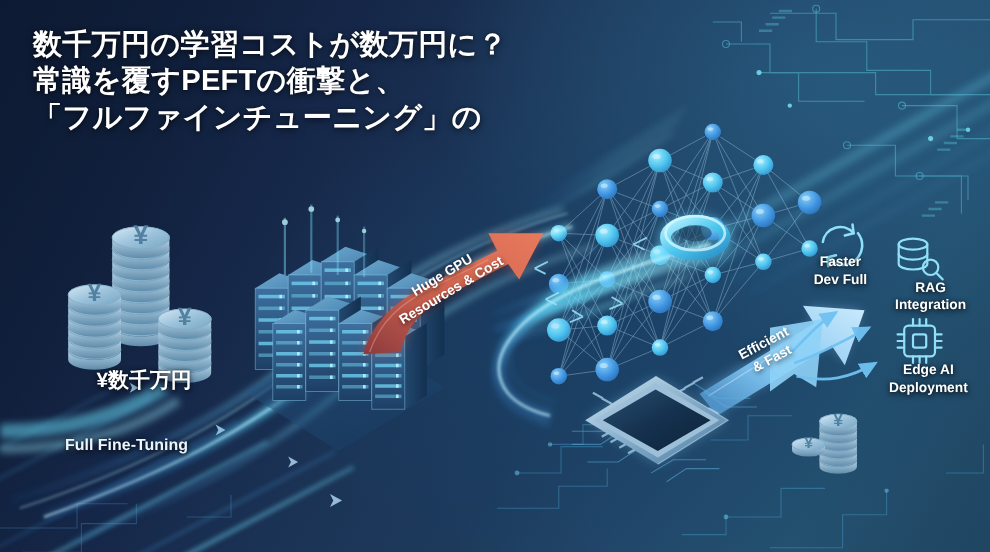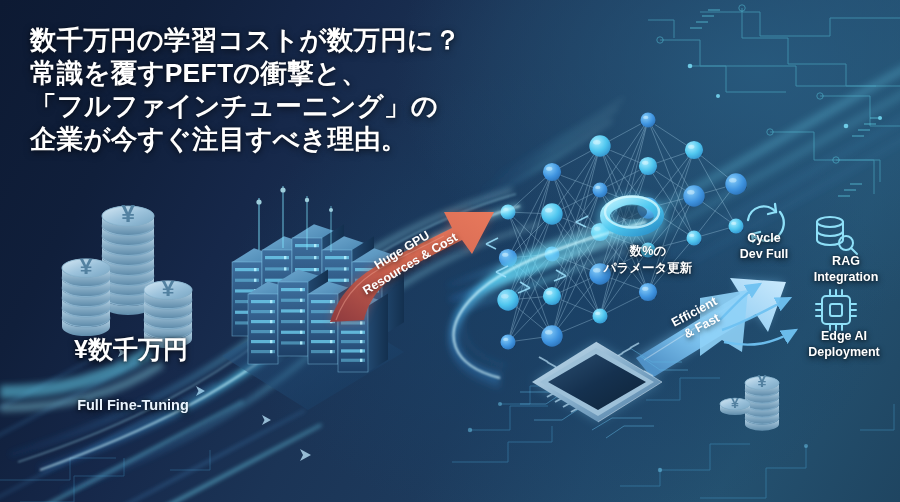--- a/index.html
+++ b/index.html
@@ -23,22 +23,22 @@
     position:absolute;left:30px;top:24px;width:470px;
     color:#ffffff;font-size:26.5px;font-weight:700;line-height:33px;
     letter-spacing:.2px;
     text-shadow:0 2px 7px rgba(0,0,0,.62), 0 0 2px rgba(0,0,0,.5);
   }
   #title div{white-space:nowrap;}
 
   .lbl{position:absolute;color:#fff;text-align:center;
        text-shadow:0 2px 6px rgba(0,0,0,.72),0 0 3px rgba(0,0,0,.55);}
 
-  #lbl-yen-left{left:46px;top:333px;width:170px;font-size:25px;font-weight:700;}
-  #lbl-fft{left:38px;top:396px;width:190px;font-size:14.5px;font-weight:700;line-height:19px;color:#eaf5ff;}
+  #lbl-yen-left{left:46px;top:333px;width:170px;font-size:19px;font-weight:700;}
+  #lbl-fft{left:20px;top:396px;width:190px;font-size:14.5px;font-weight:700;line-height:19px;color:#eaf5ff;}
 
   #lbl-param{left:578px;top:243px;width:140px;font-size:12.5px;font-weight:700;line-height:17px;}
 
   #lbl-yen-right{left:540px;top:436px;width:180px;font-size:18px;font-weight:700;line-height:23px;}
   #lbl-yen-right .sub{font-size:13.5px;}
 
   #lbl-faster{left:716px;top:230px;width:96px;font-size:12.5px;font-weight:700;line-height:16px;}
   #lbl-rag{left:798px;top:253px;width:96px;font-size:12.5px;font-weight:700;line-height:16px;}
   #lbl-edge{left:790px;top:328px;width:108px;font-size:12.5px;font-weight:700;line-height:16px;}
 
@@ -818,47 +818,42 @@
         <ellipse cx="735" cy="404" rx="15" ry="5.7" fill="url(#coinTop)" stroke="#6f9cba" stroke-width=".6"></ellipse>
         <ellipse cx="735" cy="404" rx="15" ry="5.7" fill="url(#coinTop)" stroke="#87b1cc" stroke-width=".7"></ellipse>
         <text x="735" y="407.534" text-anchor="middle" font-size="14.25" font-family="&quot;Liberation Sans&quot;, sans-serif" font-weight="700" fill="#4f7e9e" opacity=".95">¥</text>
       </g>
   </svg>
 
   <div id="title">
     <div>数千万円の学習コストが数万円に？</div>
     <div>常識を覆すPEFTの衝撃と、</div>
     <div>「フルファインチューニング」の</div>
-    <div>企業が今すぐ注目すべき理由。</div>
   </div>
 
   <div class="lbl" id="lbl-yen-left">¥数千万円</div>
 
   <div class="lbl" id="lbl-fft">
     <div>Full Fine-Tuning</div>
   </div>
 
   <div class="ribbon" id="txt-red">
     <div>Huge GPU</div>
     <div>Resources &amp; Cost</div>
   </div>
 
-  <div class="lbl" id="lbl-param">
-    <div>数%の</div>
-    <div>パラメータ更新</div>
-  </div>
 
   <div class="ribbon" id="txt-blue">
     <div>Efficient</div>
     <div>&amp; Fast</div>
   </div>
 
 
   <div class="lbl" id="lbl-faster">
-    <div>Cycle</div>
+    <div>Faster</div>
     <div>Dev Full</div>
   </div>
 
   <div class="lbl" id="lbl-edge">
     <div>Edge AI</div>
     <div>Deployment</div>
   </div>
 
   <div class="lbl" id="lbl-rag">
     <div>RAG</div>

